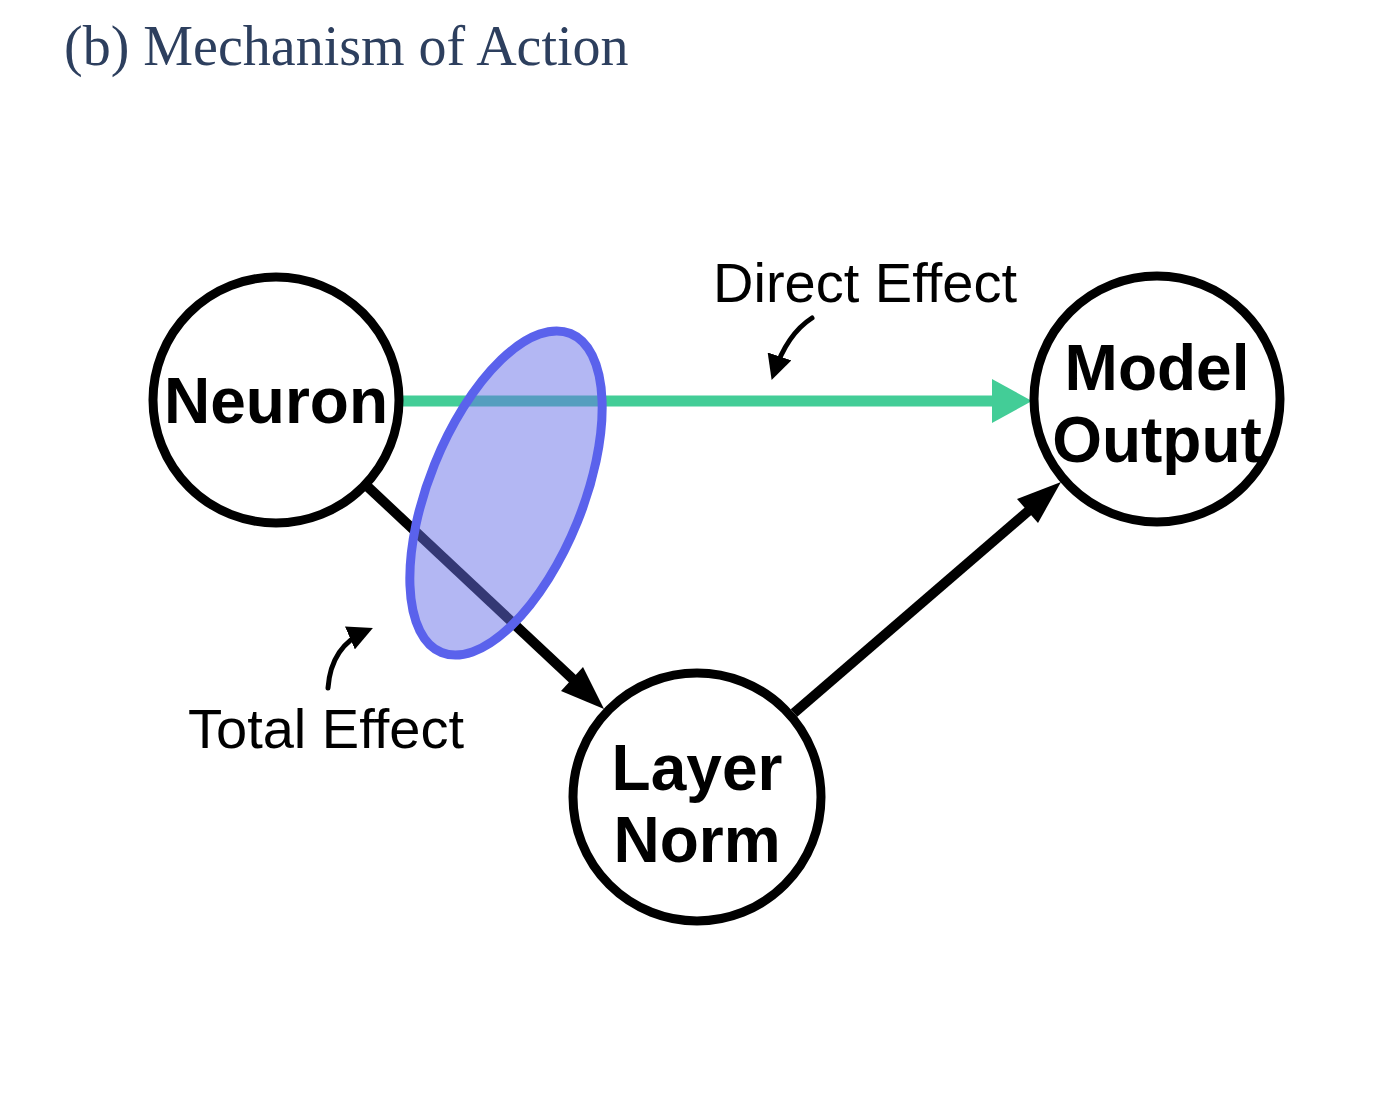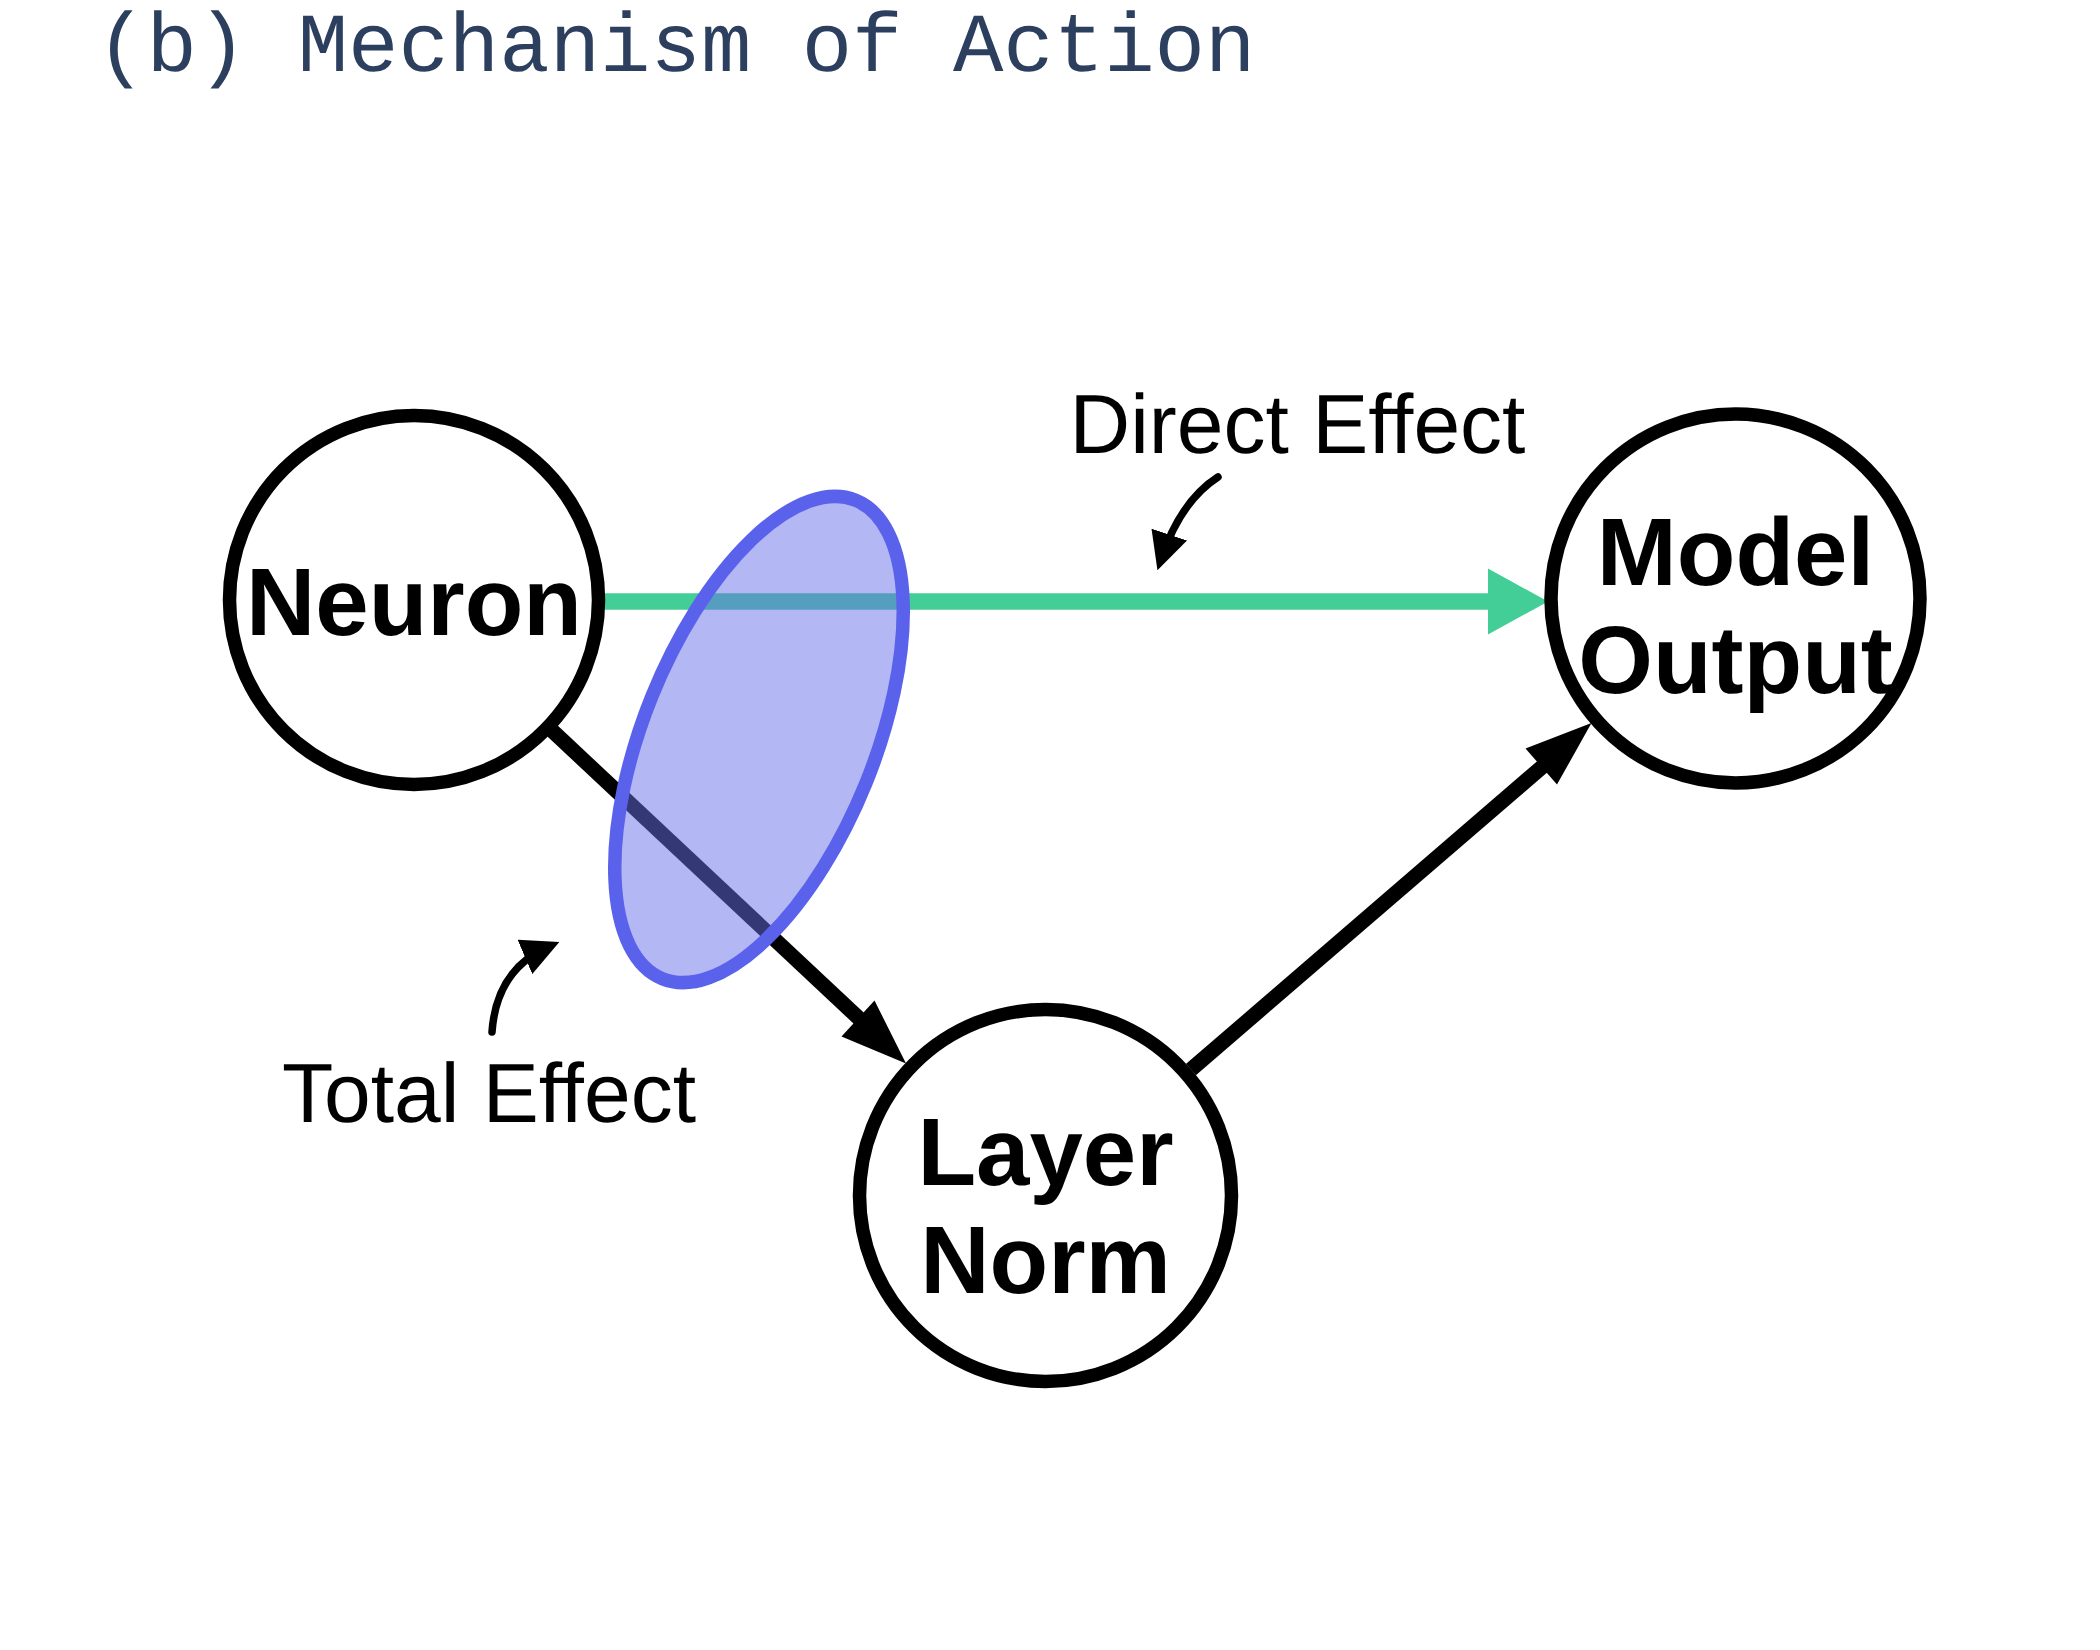--- a/index.html
+++ b/index.html
@@ -11,22 +11,22 @@
     position: relative;
     width: 1400px;
     height: 1100px;
     background: #ffffff;
     overflow: hidden;
     font-family: "Liberation Sans", sans-serif;
   }
   #figure-title {
     position: absolute;
     left: 64px;
-    top: 0;
-    font-family: Liberation Mono, monospace;
+    top: 14px;
+    font-family: Liberation Serif, serif;
     font-size: 56px;
     font-weight: 400;
     color: var(--c-title, #2d3f5e);
     letter-spacing: 0px;
     white-space: nowrap;
   }
   svg { position: absolute; left: 0; top: 0; }
 
   .node-circle {
     fill: #ffffff;

